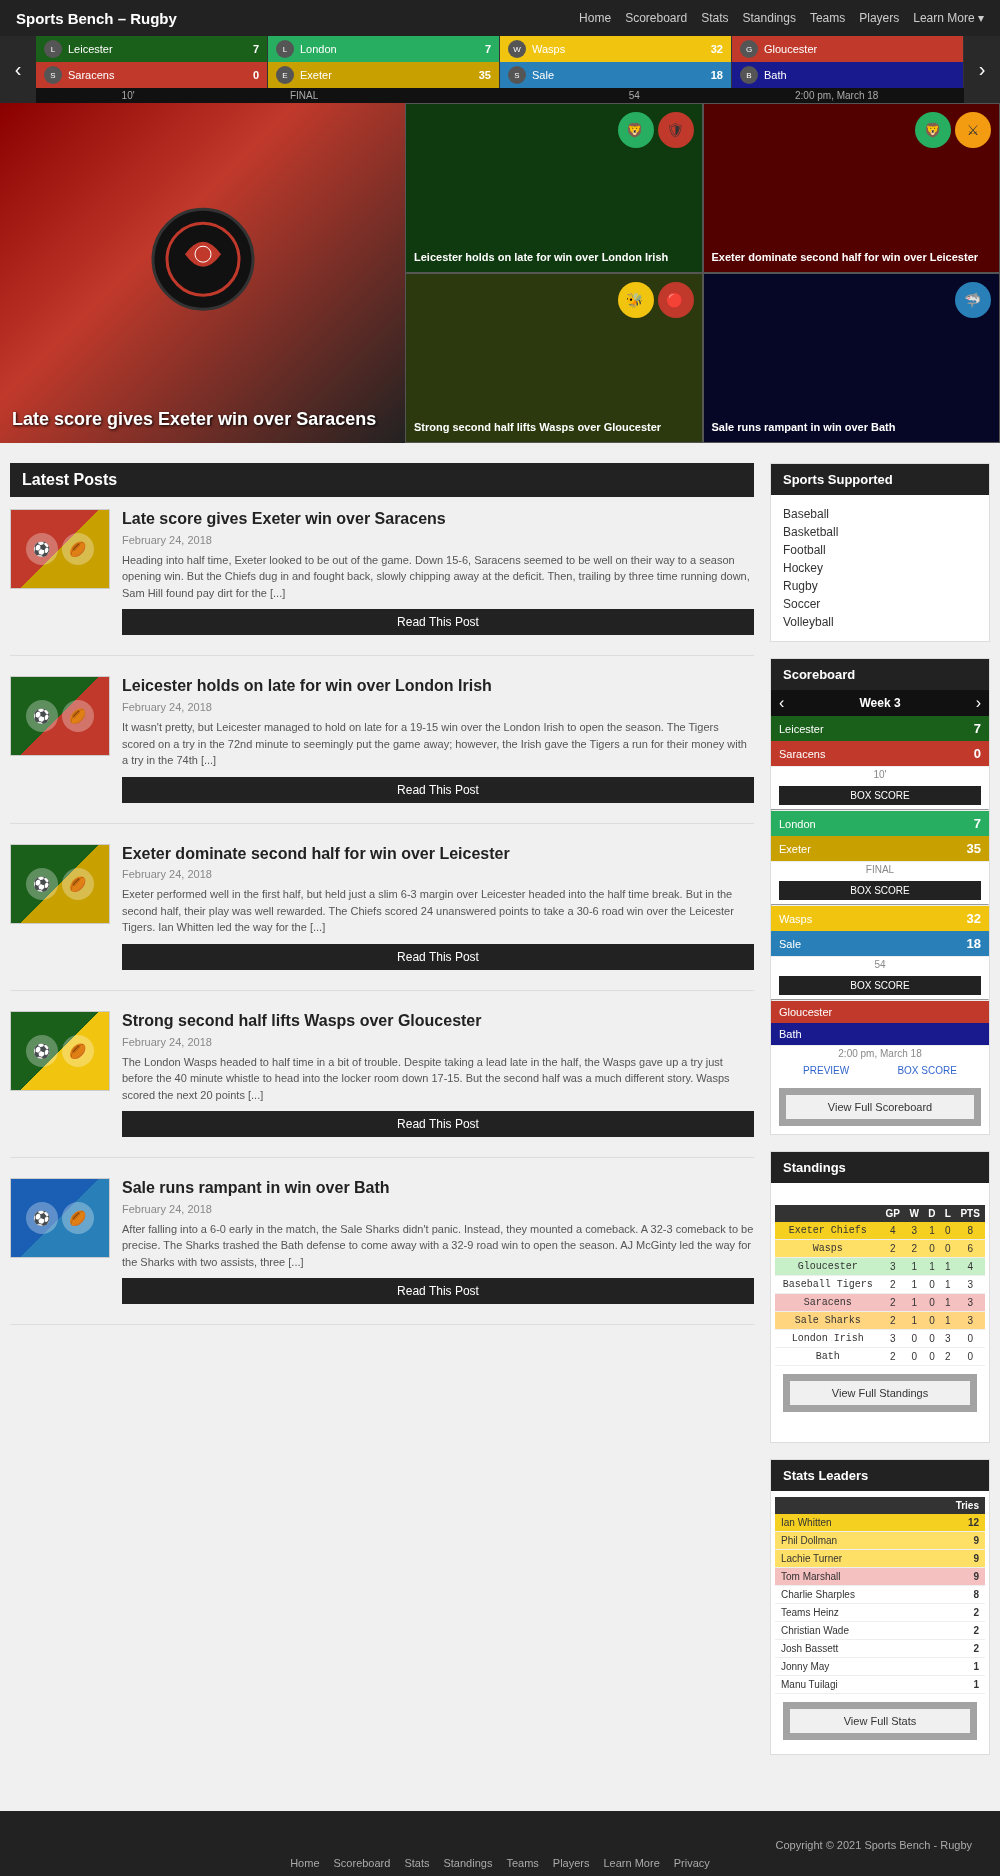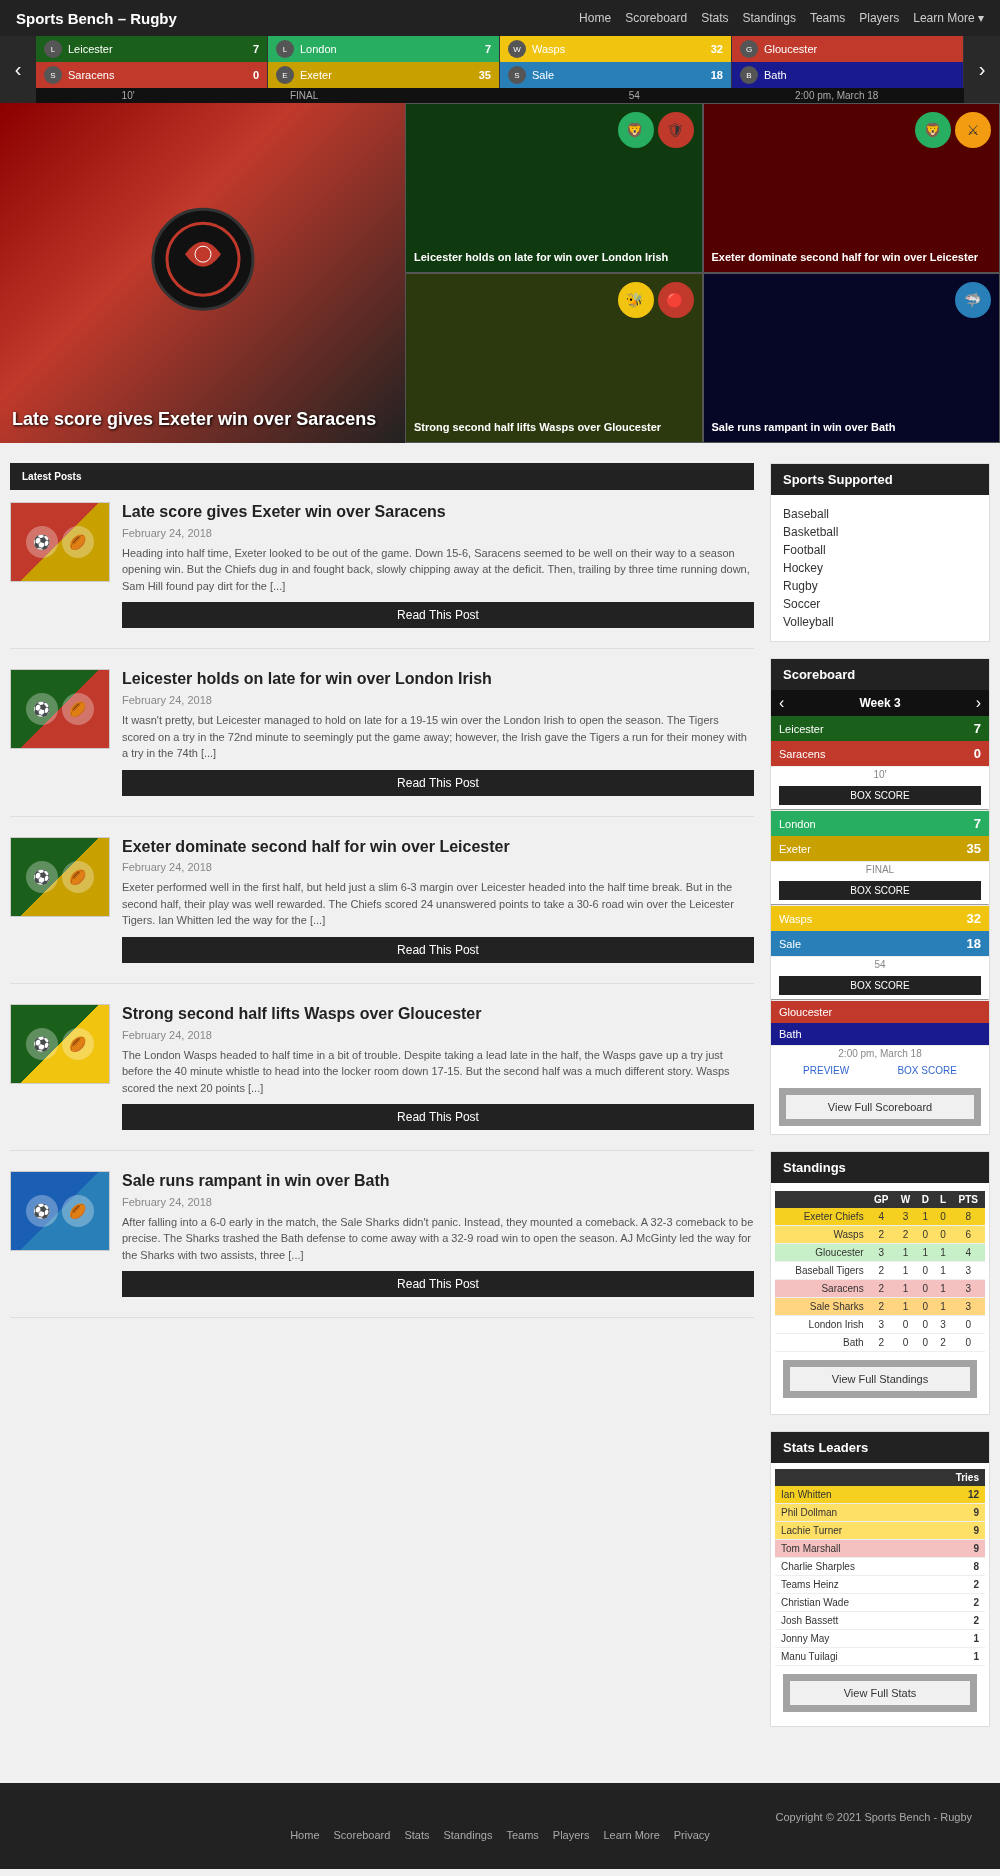--- a/index.html
+++ b/index.html
@@ -48,21 +48,21 @@
     .badge-gold { background: #f39c12; }
     .badge-blue { background: #2980b9; }
     .badge-yellow { background: #f1c40f; }
 
     
     .main-content { display: flex; gap: 16px; max-width: 1000px; margin: 0 auto; padding: 20px 10px; }
     .posts-section { flex: 1; min-width: 0; }
     .sidebar { width: 220px; flex-shrink: 0; }
 
     
-    .section-header { background: #222; color: #fff; padding: 8px 12px; font-size: 10px; font-weight: bold; margin-bottom: 12px; }
+    .section-header { background: #222; color: #fff; padding: 8px 12px; font-size: 16px; font-weight: bold; margin-bottom: 12px; }
     .post-item { display: flex; gap: 12px; margin-bottom: 20px; padding-bottom: 20px; border-bottom: 1px solid #ddd; }
     .post-thumb { width: 100px; height: 80px; flex-shrink: 0; border: 1px solid #ccc; overflow: hidden; display: flex; align-items: center; justify-content: center; }
     .post-body { flex: 1; }
     .post-title { font-size: 16px; font-weight: bold; color: #222; line-height: 1.3; margin-bottom: 4px; }
     .post-date { font-size: 11px; color: #888; margin-bottom: 6px; }
     .post-excerpt { font-size: 11px; color: #555; line-height: 1.5; margin-bottom: 8px; }
     .read-more-btn { display: block; background: #222; color: #fff; text-align: center; padding: 6px 12px; font-size: 12px; cursor: pointer; text-decoration: none; }
 
     
     .widget { background: #fff; border: 1px solid #ddd; margin-bottom: 16px; }
@@ -81,21 +81,21 @@
     .score-divider { font-size: 10px; color: #888; text-align: center; padding: 2px 0; border-top: 1px solid #eee; }
     .box-score-btn { display: block; text-align: center; background: #222; color: #fff; padding: 4px; font-size: 10px; cursor: pointer; margin: 4px 8px; }
     .preview-box-row { display: flex; justify-content: space-around; padding: 4px 8px; font-size: 10px; color: #3366cc; cursor: pointer; }
     .view-full-btn { display: block; background: #f0f0f0; border: 7px solid #a3a3a3; text-align: center; padding: 6px; font-size: 11px; cursor: pointer; margin: 8px; }
 
     
     .standings-table { width: 100%; border-collapse: collapse; font-size: 10px; }
     .standings-table th { background: #333; color: #fff; padding: 3px 4px; text-align: center; }
     .standings-table th:first-child { text-align: left; }
     .standings-table td { padding: 3px 4px; text-align: center; border-bottom: 1px solid #eee; }
-    .standings-table td:first-child { text-align: right; }
+    .standings-table td:first-child { text-align: center; font-family: Liberation Mono, monospace; }
     .standings-table tr.highlight-gold td { background: #f5d020; }
     .standings-table tr.highlight-yellow td { background: #ffe066; }
     .standings-table tr.highlight-green td { background: #c8f0c8; }
     .standings-table tr.highlight-red td { background: #f5c0c0; }
     .standings-table tr.highlight-orange td { background: #ffd580; }
 
     
     .stats-table { width: 100%; border-collapse: collapse; font-size: 10px; }
     .stats-table th { background: #333; color: #fff; padding: 3px 6px; text-align: left; }
     .stats-table th:last-child { text-align: right; }
@@ -428,21 +428,21 @@
           <div class="preview-box-row">
       <span>PREVIEW</span>
       <span>BOX SCORE</span>
     </div>
         </div>
       <a class="view-full-btn">View Full Scoreboard</a>
     </div>
 
     <div class="widget">
       <div class="widget-header">Standings</div>
-      <div class="widget-body" style="padding:8px 4px;">
+      <div class="widget-body" style="padding:22px 4px;">
         <table class="standings-table">
           <thead>
             <tr>
               <th></th>
               <th>GP</th>
               <th>W</th>
               <th>D</th>
               <th>L</th>
               <th>PTS</th>
             </tr>

